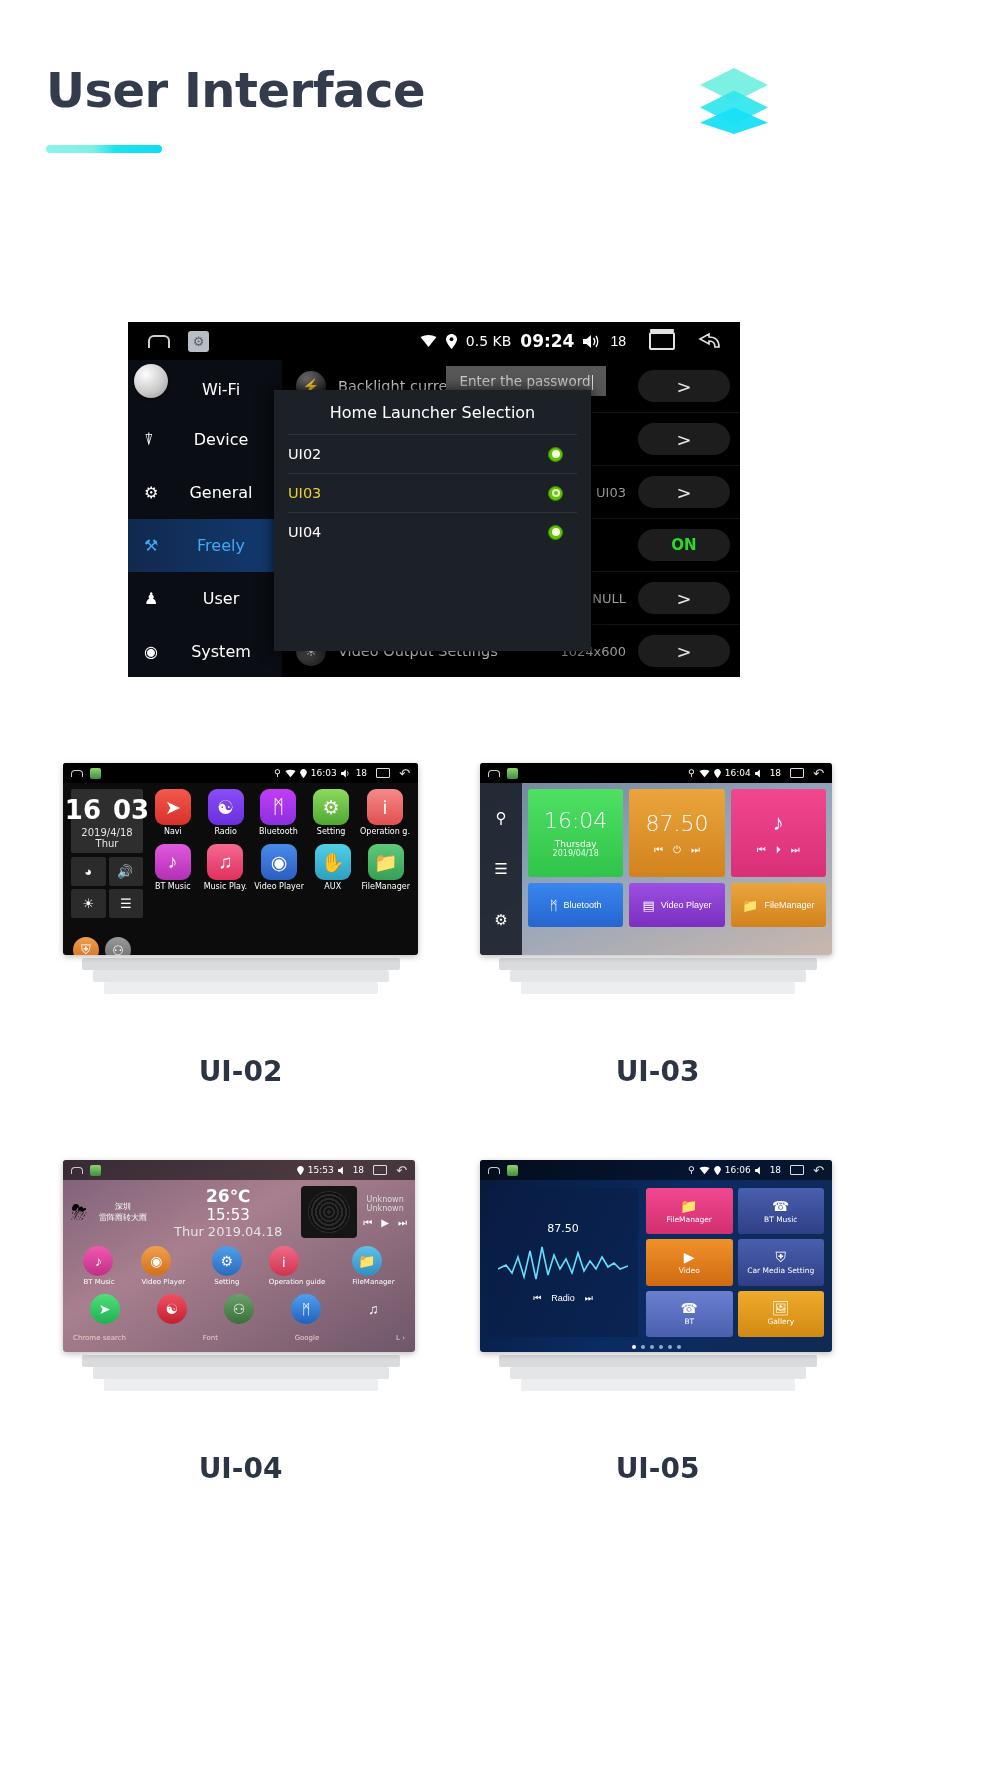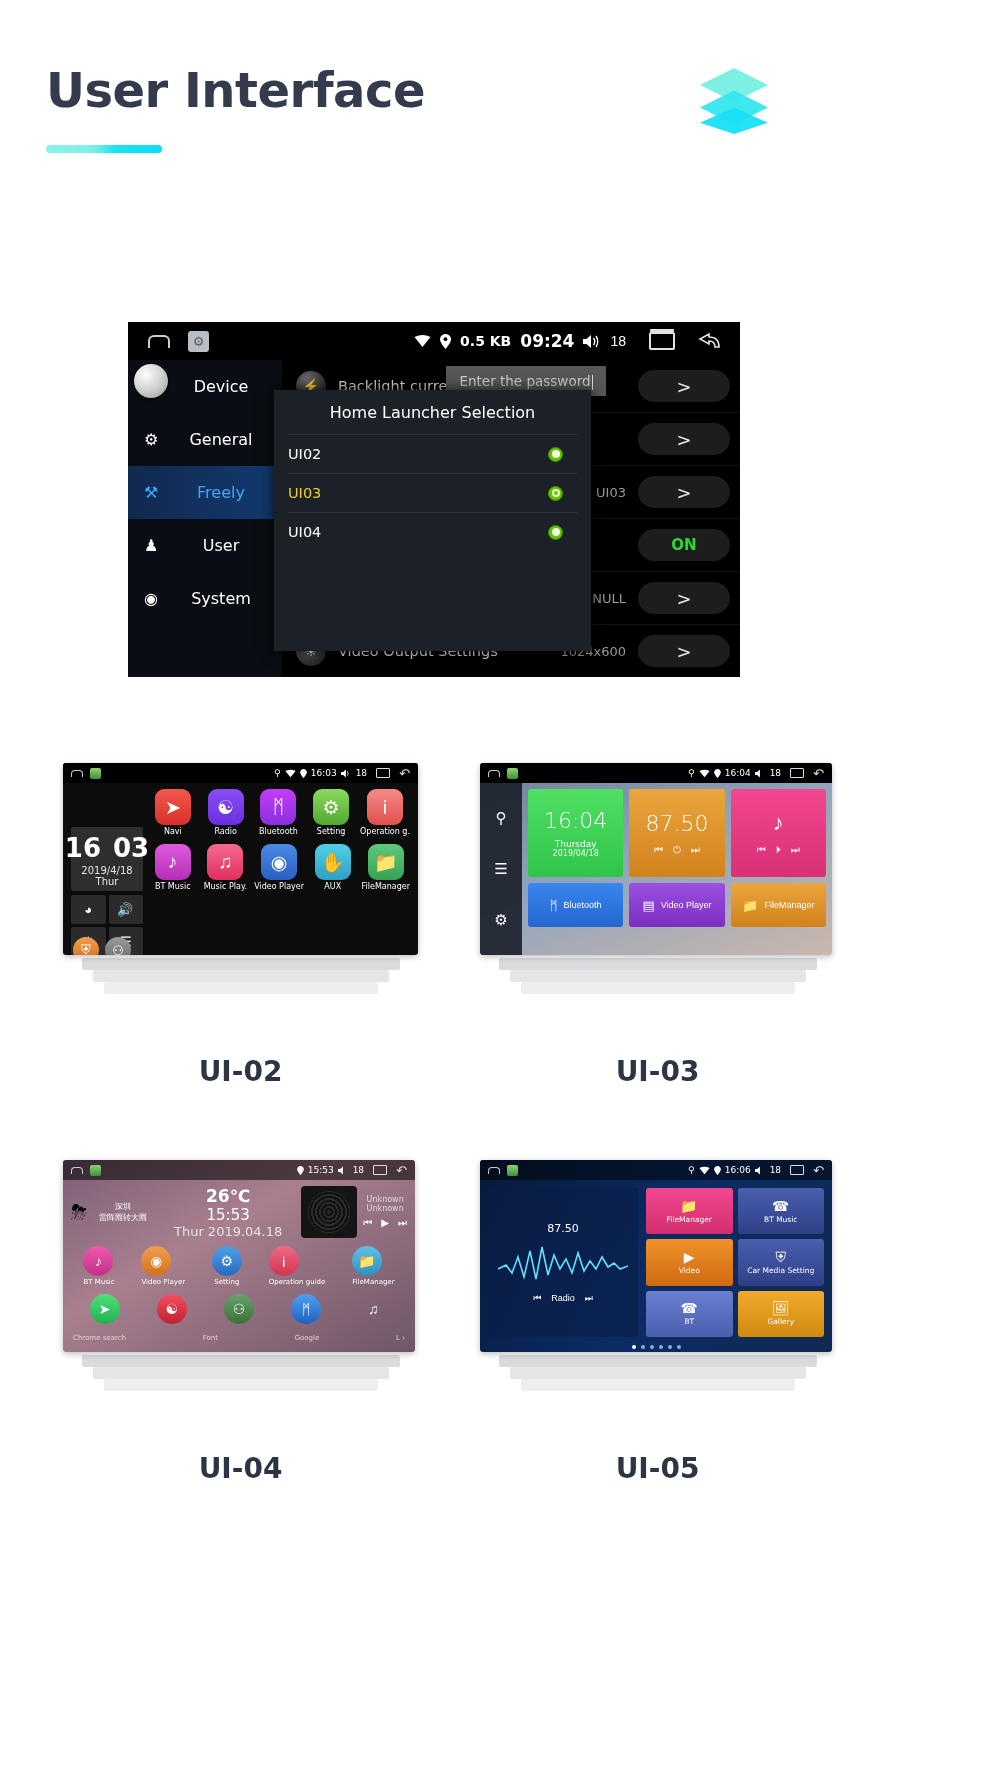--- a/index.html
+++ b/index.html
@@ -35,21 +35,21 @@
     position: absolute; left: 128px; top: 322px;
     width: 612px; height: 355px;
     background: #000; overflow: hidden;
   }
   .statusbar {
     position: absolute; left:0; top:0; width: 612px; height: 38px;
     background: #000; display: flex; align-items: center;
   }
   .sb-left { display: flex; align-items: center; gap: 18px; padding-left: 20px; }
   .sb-right { margin-left: auto; display: flex; align-items: center; gap: 9px; padding-right: 20px; }
-  .sb-text { color: #fff; font-size: 14px; font-family: "DejaVu Sans", sans-serif; font-weight: bold; }
+  .sb-text { color: #fff; font-size: 14px; font-family: "DejaVu Sans", sans-serif; }
   .sb-time { color: #fff; font-size: 17px; font-weight: bold; font-family: "DejaVu Sans", sans-serif; }
   .sb-bat { color: #fff; font-size: 14px; }
   .ico-home-outline { width: 22px; height: 13px; border: 2px solid #cfcfcf; border-bottom: none; border-radius: 6px 6px 0 0; }
   .ico-gear-box { width: 21px; height: 21px; border-radius: 3px; background: #b9bec4; display:flex; align-items:center; justify-content:center; }
   .ico-gear-box span { color:#5d6268; font-size: 13px; line-height: 1; }
   .ico-recents { width: 26px; height: 18px; border: 2.5px solid #e2e2e2; border-radius: 2px; position: relative; }
   .ico-recents:before { content:''; position:absolute; left:-1px; top:-5px; width: 24px; height:3px; background:#e2e2e2; border-radius:1px;}
 
   
   .sb-menu {
@@ -147,21 +147,21 @@
 
   .thumb-caption {
     position: absolute; width: 100%; text-align: center;
     font-size: 28px; font-weight: bold; color: #2d3545;
     font-family: "DejaVu Sans", sans-serif;
   }
 
   
   .ui02 { width: 355px; height: 192px; background:#0c0c0c; }
   .ui02-body { display: flex; padding: 6px 8px 0 8px; gap: 6px; height: 152px; }
-  .clock-card { width: 72px; margin-top: 38px; }
+  .clock-card { width: 72px; }
   .clock-top { background:#2e2e2e; border-radius:2px; padding:6px 6px 4px; }
   .clock-hm { display:flex; gap:12px; justify-content:center; color:#fff; font-size:26px; font-weight:bold; font-family:"DejaVu Sans",sans-serif;}
   .clock-date { text-align:center; color:#e6e6e6; font-size:10px; margin-top:2px; font-family:"DejaVu Sans",sans-serif;}
   .clock-ctrl { margin-top:4px; display:grid; grid-template-columns:1fr 1fr; gap:3px; }
   .ctrl-cell { background:#2b2b2b; border-radius:2px; height:29px; display:flex; align-items:center; justify-content:center; color:#fff; font-size:13px;}
   .app-grid { flex:1; display:grid; grid-template-columns: repeat(5, 1fr); gap: 4px 5px; }
   .app { text-align:center; }
   .app-ic { width: 36px; height: 36px; border-radius: 9px; margin: 0 auto; display:flex; align-items:center; justify-content:center; color:#fff; font-size:19px; }
   .app-nm { color:#fff; font-size:8px; margin-top:2px; font-family:"DejaVu Sans",sans-serif; white-space:nowrap; overflow:hidden;}
   .ui02-dock { display:flex; gap:6px; padding: 2px 0 0 10px; }
@@ -251,20 +251,24 @@
         <span class="sb-bat">18</span>
         <div class="ico-recents" style="margin-left:14px"></div>
         <svg width="22" height="16" viewBox="0 0 22 16" style="margin-left:14px">
             <path d="M21 14 Q21 4 11 4 L11 1 L2 6 L11 11 L11 8 Q17 8 17 14 Z" fill="none" stroke="#e2e2e2" stroke-width="1.6"></path>
           </svg>
       </div>
     </div>
 
     <div class="sb-menu">
       <div class="sb-knob"></div>
+      <div class="sb-item" style="padding-top:6px">
+        <span class="sb-ico"></span>
+        <span class="sb-lbl">Wi-Fi</span>
+      </div>
       <div class="sb-item">
         <span class="sb-ico">⍒</span>
         <span class="sb-lbl">Device</span>
       </div>
       <div class="sb-item">
         <span class="sb-ico">⚙</span>
         <span class="sb-lbl">General</span>
       </div>
       <div class="sb-item active">
         <span class="sb-ico">⚒</span>

